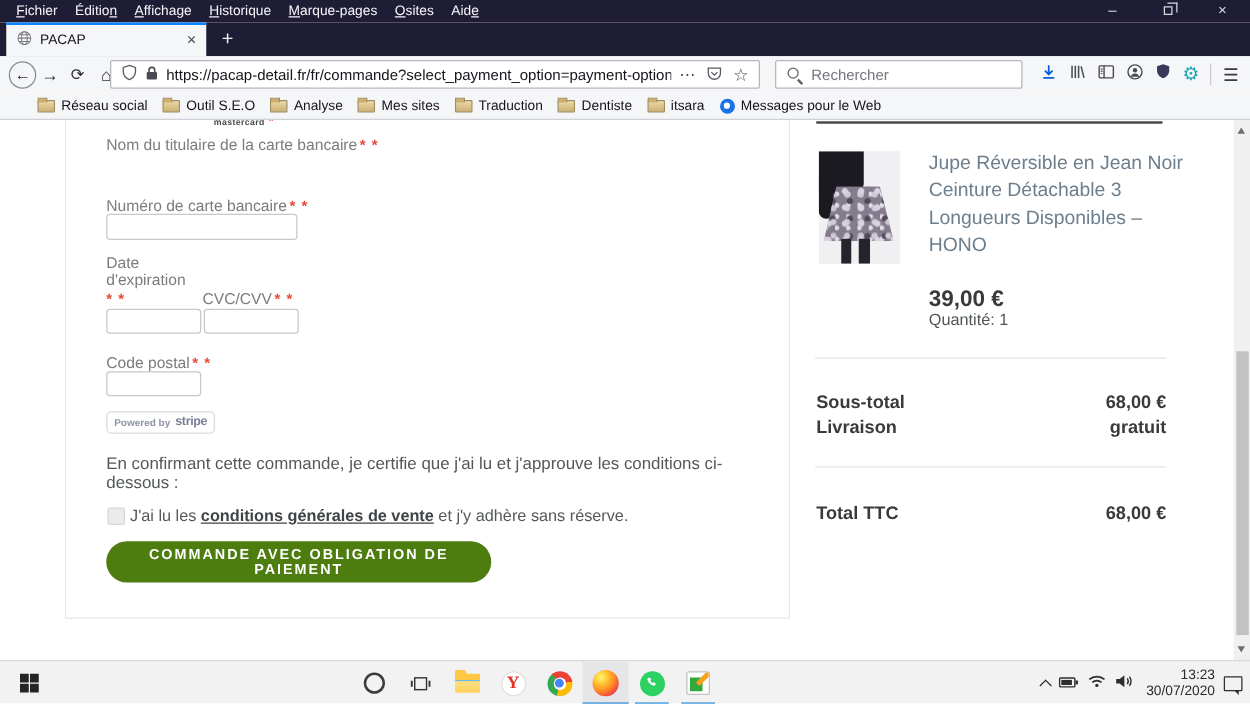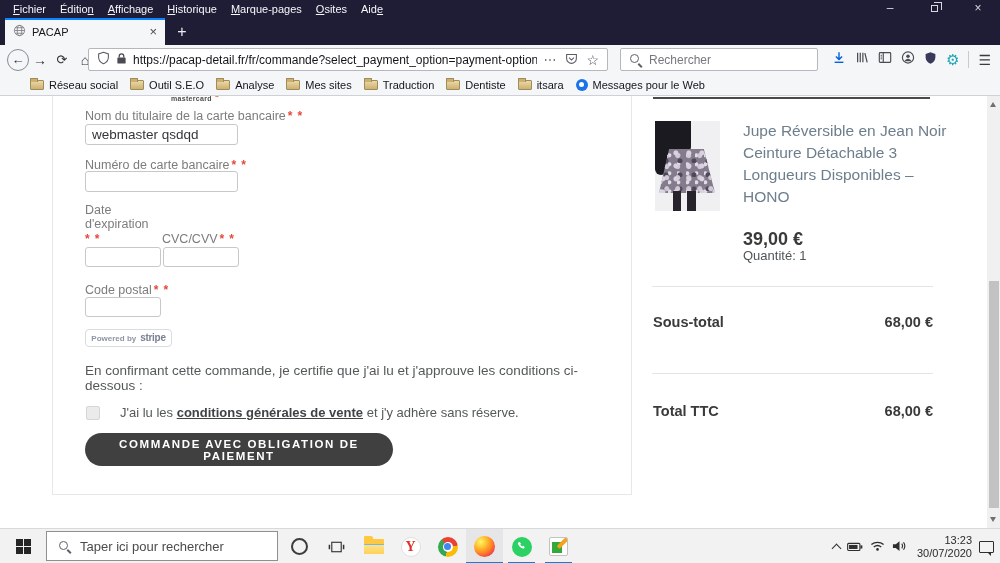--- a/index.html
+++ b/index.html
@@ -61,24 +61,24 @@
   .mc{position:absolute;left:171px;top:-1px;font-size:7px;font-weight:700;color:#4c4c4c;letter-spacing:.3px}
   .mc-req{position:absolute;left:215px;top:-4px;font-size:10px;color:#e5493d;font-weight:700}
   .flabel{position:absolute;font-size:12.5px;color:#7c7c7c;white-space:nowrap}
   .marks{display:inline-flex;gap:5px;margin-left:2px}
   .rq{color:#e5493d;font-weight:700;font-size:12px}
   .tinput{position:absolute;background:#fff;border:1px solid #c8c8c8;border-radius:3px;height:21px;font-size:13.5px;color:#33353a;padding:0 6px;font-family:"Liberation Sans",sans-serif;outline:none}
   .stripe-badge{position:absolute;left:85px;top:233px;width:87px;height:18px;border:1px solid #d8dbe0;border-radius:4px;display:flex;align-items:center;justify-content:center;gap:4px;background:#fff}
   .stripe-powered{font-size:8px;font-weight:700;color:#8d95a5}
   .stripe-brand{font-size:10px;font-weight:700;color:#7a8194;letter-spacing:-.3px;line-height:1}
   .confirm-text{position:absolute;left:85px;top:267px;width:530px;font-size:13.5px;color:#545859}
-  .terms-row{position:absolute;left:86px;top:309px;display:flex;align-items:center;gap:20px;font-size:13px;color:#545859}
+  .terms-row{position:absolute;left:86px;top:309px;display:flex;align-items:center;gap:4px;font-size:13px;color:#545859}
   .checkbox{width:14px;height:14px;background:#ebebeb;border:1px solid #d6d6d6;border-radius:2px;flex:none}
   .terms-link{font-weight:700;text-decoration:underline;color:#3f4345}
-  .pay-btn{position:absolute;left:85px;top:337px;width:308px;height:33px;border:none;border-radius:17px;background:#404040;color:#fff;font-weight:700;font-size:11.5px;letter-spacing:1.6px;font-family:"Liberation Sans",sans-serif;display:flex;align-items:center;justify-content:center}
+  .pay-btn{position:absolute;left:85px;top:337px;width:308px;height:33px;border:none;border-radius:17px;background:#4d7c0f;color:#fff;font-weight:700;font-size:11.5px;letter-spacing:1.6px;font-family:"Liberation Sans",sans-serif;display:flex;align-items:center;justify-content:center}
 
   
   .cart-topline{position:absolute;left:653px;top:1px;width:277px;height:2px;background:#4a4a4a}
   .prod-img{position:absolute;left:655px;top:25px;width:65px;height:90px;background:#f0eff1;overflow:hidden}
   .pi-torso{position:absolute;left:0;top:0;width:36px;height:34px;background:#1b1a20;border-radius:0 0 8px 0}
   .pi-arm{position:absolute;left:0;top:20px;width:12px;height:34px;background:#1b1a20;border-radius:0 0 6px 6px}
   .pi-skirt{position:absolute;left:4px;top:28px;width:56px;height:44px;clip-path:polygon(18% 0,80% 0,100% 100%,0 100%);background-color:#847b8d;background-image:radial-gradient(circle at 30% 30%,#d8d3de 2px,transparent 3px),radial-gradient(circle at 70% 60%,#cfc9d6 2px,transparent 3px),radial-gradient(circle at 50% 85%,#4f4858 2px,transparent 3px),radial-gradient(circle at 15% 70%,#e0dce6 1.5px,transparent 2.5px);background-size:13px 13px,11px 11px,14px 14px,9px 9px}
   .pi-leg1{position:absolute;left:18px;top:70px;width:8px;height:20px;background:#26232c}
   .pi-leg2{position:absolute;left:32px;top:70px;width:9px;height:20px;background:#26232c}
   .prod-title{position:absolute;left:743px;top:24px;width:208px;font-size:15.5px;line-height:22px;color:#6d7e8c}
@@ -255,21 +255,20 @@
     <div class="form-box"></div>
     <div class="mc">mastercard</div>
     <div class="mc-req">*</div>
 
     <div class="flabel" style="left:85px;top:13px">
       <span>Nom du titulaire de la carte bancaire</span><span class="marks">
           <span class="rq">*</span>
           <span class="rq">*</span>
         </span>
     </div>
-    <input class="tinput" style="left: 85px; top: 28px; width: 153px;" value="webmaster qsdqd">
 
     <div class="flabel" style="left:85px;top:62px">
       <span>Numéro de carte bancaire</span><span class="marks">
           <span class="rq">*</span>
           <span class="rq">*</span>
         </span>
     </div>
     <input class="tinput" style="left: 85px; top: 75px; width: 153px;">
 
     <div class="flabel" style="left:85px;top:107px">Date</div>
@@ -321,20 +320,24 @@
     </div>
     <div class="prod-title">Jupe Réversible en Jean Noir Ceinture Détachable 3 Longueurs Disponibles – HONO</div>
     <div class="prod-price">39,00 €</div>
     <div class="prod-qty">Quantité: 1</div>
 
     <div class="divider" style="top:190px"></div>
     <div class="sumrow" style="top:218px">
       <span>Sous-total</span>
       <span>68,00 €</span>
     </div>
+    <div class="sumrow" style="top:238px">
+      <span>Livraison</span>
+      <span>gratuit</span>
+    </div>
     <div class="divider" style="top:277px"></div>
     <div class="sumrow" style="top:307px">
       <span>Total TTC</span>
       <span>68,00 €</span>
     </div>
 
     <div class="scrollbar">
       <span class="sb-up"></span>
       <span class="sb-thumb"></span>
       <span class="sb-down"></span>
@@ -343,24 +346,20 @@
 
   <div class="taskbar">
     <div class="start">
         <span class="winlogo">
           <span></span>
           <span></span>
           <span></span>
           <span></span>
         </span>
       </div>
-    <div class="tsearch">
-      <span class="mag"></span>
-      <span>Taper ici pour rechercher</span>
-    </div>
     <div class="tb-ico" style="left:281px">
         <span class="cortana"></span>
       </div>
     <div class="tb-ico" style="left:318px">
         <svg width="17" height="14" viewBox="0 0 18 14">
           <rect x="4" y="2" width="10" height="10" fill="none" stroke="#333" stroke-width="1.2"></rect>
           <path d="M1.5 4.5v5M16.5 4.5v5" stroke="#333" stroke-width="1.6"></path>
         </svg>
       </div>
     <div class="tb-ico" style="left:355px">

